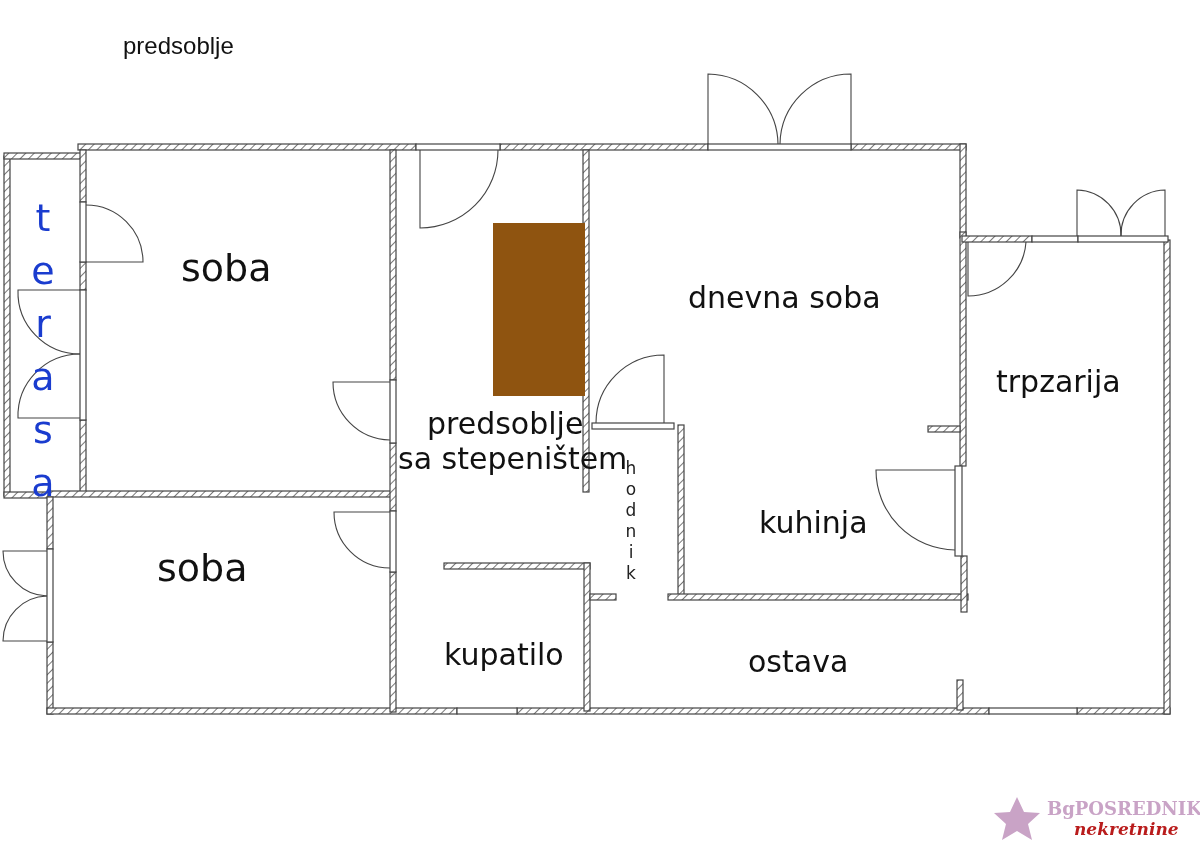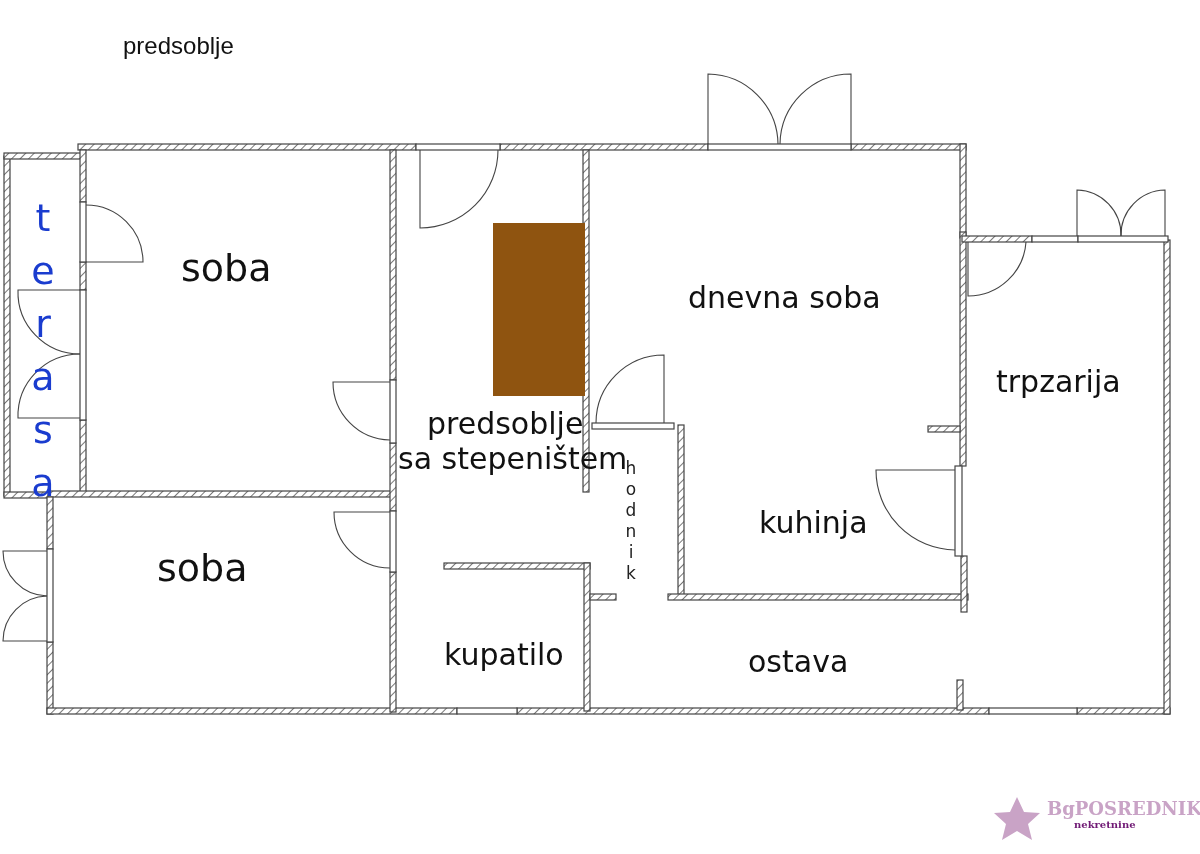--- a/index.html
+++ b/index.html
@@ -8,21 +8,21 @@
   .lbl { position:absolute; color:#111; font-family:"DejaVu Sans", sans-serif; white-space:nowrap; }
   .title { left:123px; top:32px; font-size:24px; font-family:"Liberation Sans", sans-serif; }
   .room { font-size:30px; }
   .big { font-size:38px; }
   .terasa { position:absolute; left:28px; top:192px; width:30px; color:#1a3ccf; font-size:38px; line-height:53px; text-align:center; font-family:"DejaVu Sans", sans-serif; }
   .terasa span { display:block; }
   .hodnik { position:absolute; left:624px; top:458px; width:14px; font-size:17px; line-height:21px; text-align:center; color:#222; }
   .hodnik span { display:block; }
   .logo { position:absolute; left:992px; top:795px; width:200px; height:50px; }
   .logo-text1 { position:absolute; left:55px; top:3px; font-family:"DejaVu Serif", serif; font-size:18px; font-weight:bold; color:#c9a3c6; }
-  .logo-text2 { position:absolute; left:82px; top:24px; font-family:"DejaVu Serif", serif; font-size:10px; font-weight:bold; color:#701a75; }
+  .logo-text2 { position:absolute; left:82px; top:24px; font-family:"DejaVu Serif", serif; font-size:17px; font-weight:bold; color:#b91c1c;font-style:italic; }
 </style>
 </head>
 <body>
 
 <svg id="plan" width="1200" height="854" viewBox="0 0 1200 854">
   <defs>
     <pattern id="hatch" patternUnits="userSpaceOnUse" width="6" height="6" patternTransform="rotate(45)">
       <rect width="6" height="6" fill="#ffffff"></rect>
       <line x1="0" y1="0" x2="0" y2="6" stroke="#777" stroke-width="2"></line>
     </pattern>

